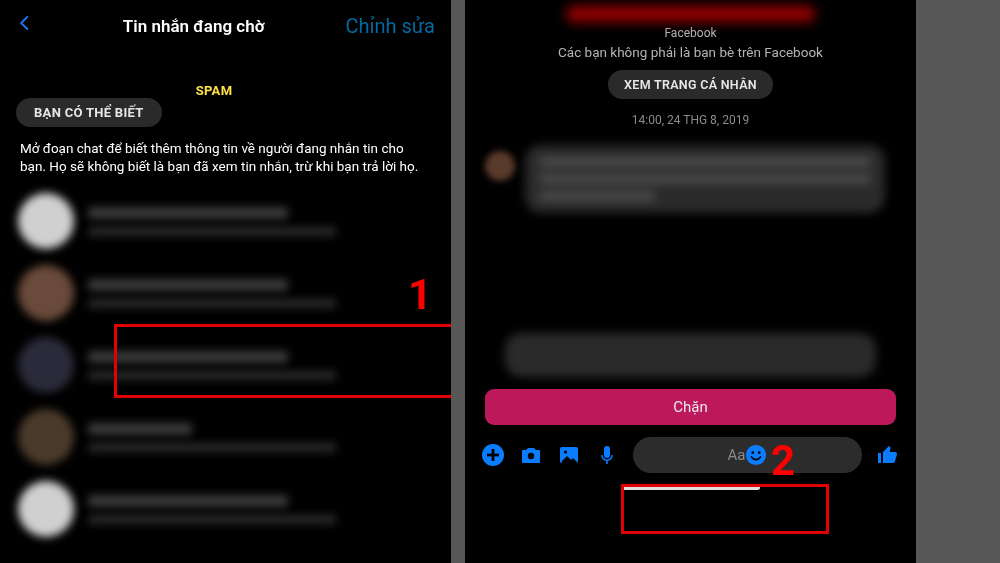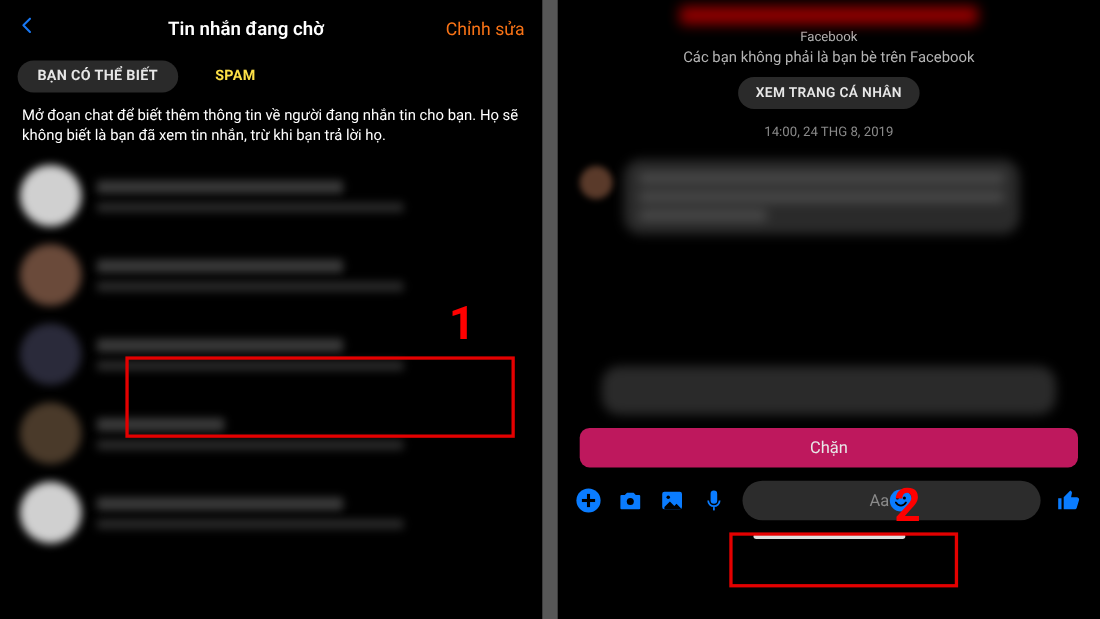--- a/index.html
+++ b/index.html
@@ -1,26 +1,26 @@
 <!DOCTYPE html>
 <html><head>
 <meta charset="utf-8">
 <style>
   * { margin:0; padding:0; box-sizing:border-box; font-family: -apple-system, BlinkMacSystemFont, "Segoe UI", Roboto, Helvetica, Arial, sans-serif; }
   body { background:#555; width:1000px; height:563px; overflow:hidden; display:flex; justify-content:center; align-items:center; }
   .stage { width:1000px; height:563px; position:relative; background:#575757; display:flex; }
-  .phone { width:493px; height:563px; background:#000; position:relative; overflow:hidden; }
+  .phone { width:451px; height:563px; background:#000; position:relative; overflow:hidden; }
   .divider { width:14px; height:563px; background:#575757; }
   
   .lp-header { display:flex; align-items:center; padding:10px 16px 6px 16px; color:#fff; }
   .back-icon { color:#1877f2; font-size:26px; font-weight:300; width:26px; }
   .lp-title { flex:1; text-align:center; color:#fff; font-size:17px; font-weight:600; }
-  .edit-link { color:#f97316; font-size:16px; }
+  .edit-link { color:#0369a1; font-size:20px; }
   .tabs { display:flex; gap:16px; padding:6px 16px 2px 16px; align-items:center; }
-  .tab-pill { background:#2a2a2a; color:#e6e6e6; font-size:13px; font-weight:700; padding:7px 18px; border-radius:18px; letter-spacing:0.3px; }
+  .tab-pill { background:#2a2a2a; color:#e6e6e6; font-size:13px; font-weight:700; padding:7px 18px; border-radius:18px; letter-spacing:0.3px;margin-top:44px; }
   .tab-plain { color:#fde047; font-size:13px; font-weight:700; padding:7px 18px; letter-spacing:0.3px; }
   .hint { color:#ffffff; font-size:13.5px; line-height:1.35; padding:10px 20px 10px 20px; }
   .chat-list { padding:0 8px; }
   .chat-item { display:flex; align-items:center; padding:8px 10px; gap:14px; }
   .avatar { width:56px; height:56px; border-radius:50%; background:#3a3a3a; flex-shrink:0; filter:blur(4px); }
   .avatar.light { background:#d0d0d0; }
   .chat-text { flex:1; }
   .chat-name { height:12px; width:58%; background:#3a3a3a; border-radius:3px; filter:blur(4px); margin-bottom:8px; }
   .chat-sub  { height:9px; width:72%; background:#2a2a2a; border-radius:3px; filter:blur(4px); }
   .highlight-box { position:absolute; border:3px solid #e40000; }

